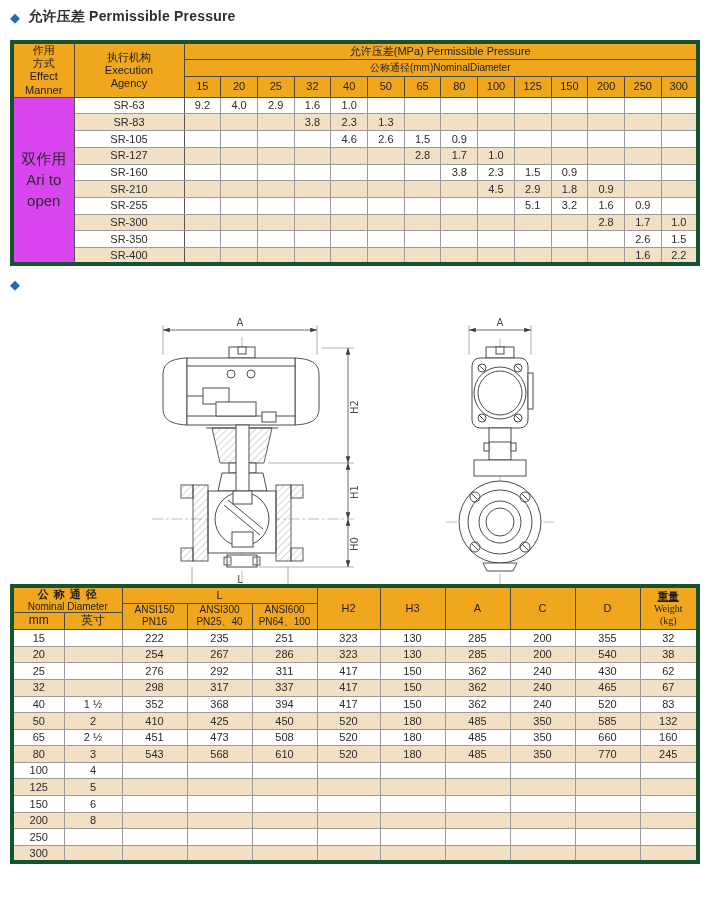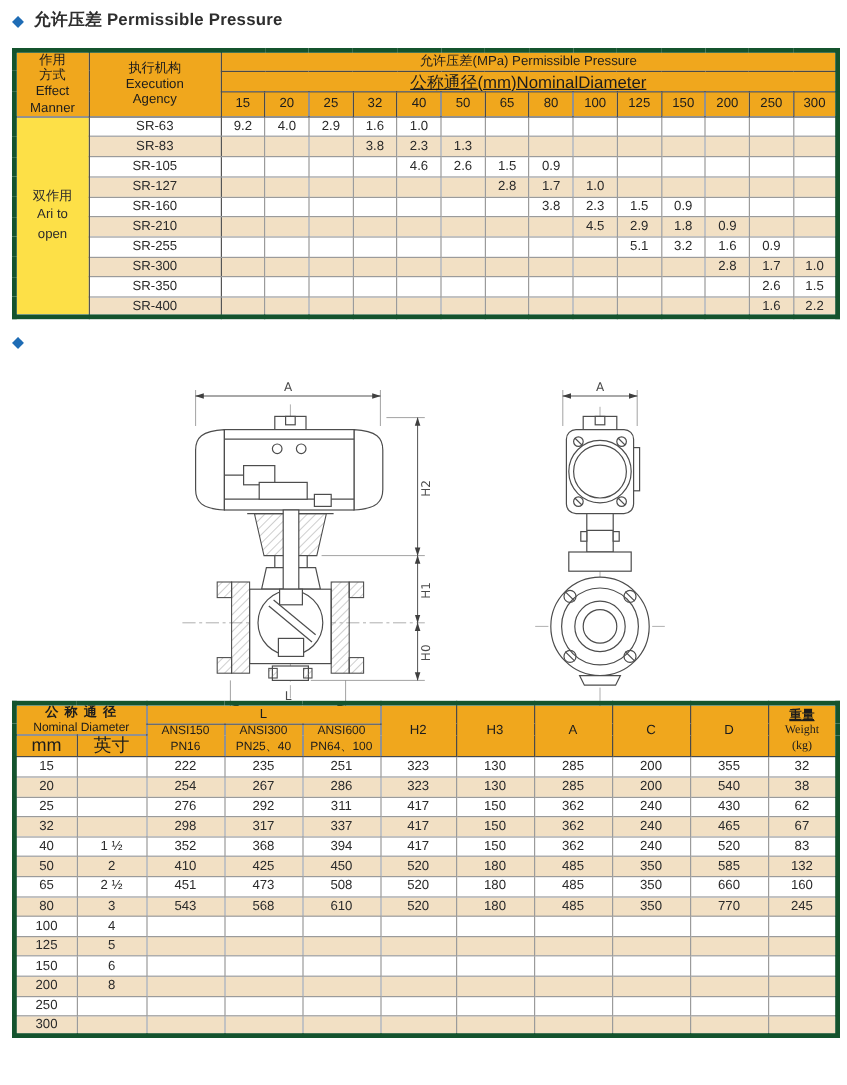--- a/index.html
+++ b/index.html
@@ -15,32 +15,32 @@
               font-size:11px; color:#2b2b2b; border:4px solid #14532d; }
   .tbl th, .tbl td { border:1px solid #9b9b9b; text-align:center; vertical-align:middle;
                      padding:0; line-height:1.15; overflow:hidden; }
   .tbl thead th { background:#f0a71d; border-color:#4a4a4a; font-weight:normal; color:#1c1c1c; }
   .pre { white-space:pre-line; }
   tr.alt td { background:#f2e0c4; }
 
   
   .pressure { top:40px; }
   .pressure tr.hr1 th { height:17px; font-size:11px; }
-  .pressure tr.hr2 th { height:17px; font-size:14px;text-decoration:underline; }
+  .pressure tr.hr2 th { height:17px; font-size:10px; }
   .pressure tr.hr3 th { height:21px; font-size:11px; }
   .pressure th.corner { font-size:10.5px; line-height:1.2; }
   .pressure tbody tr { height:16.7px; }
-  .pressure td.effect { background:#fde047; font-size:11px; line-height:1.4; border-right-color:#555; }
+  .pressure td.effect { background:#d946ef; font-size:15px; line-height:1.4; border-right-color:#555; }
   .pressure td.agency { border-right-color:#555; }
 
   
   .dims { top:584px; }
   .dims tr.hr1 th { height:17px; }
   .dims tr.hr2 th { height:15px; }
-  .dims tr.hr3 th { height:17px; font-size:15px; }
+  .dims tr.hr3 th { height:17px; font-size:12px; }
   .dims th.nominal .zh { display:block; font-size:11px; font-weight:600; letter-spacing:1px; }
   .dims th.nominal .en { display:block; font-size:10px; }
   .dims th.ansi { font-size:10px; line-height:1.25; }
   .dims th.weight span { display:block; font-size:10px; line-height:1.25;font-family:Liberation Serif, serif; }
   .dims th.weight .u { font-weight:700; text-decoration:underline; font-size:10.5px; }
   .dims tbody tr { height:16.6px; }
 
   
   svg.drawing { position:absolute; left:0; top:295px; }
   .s { stroke:#4d4d4d; stroke-width:1; fill:none; }

